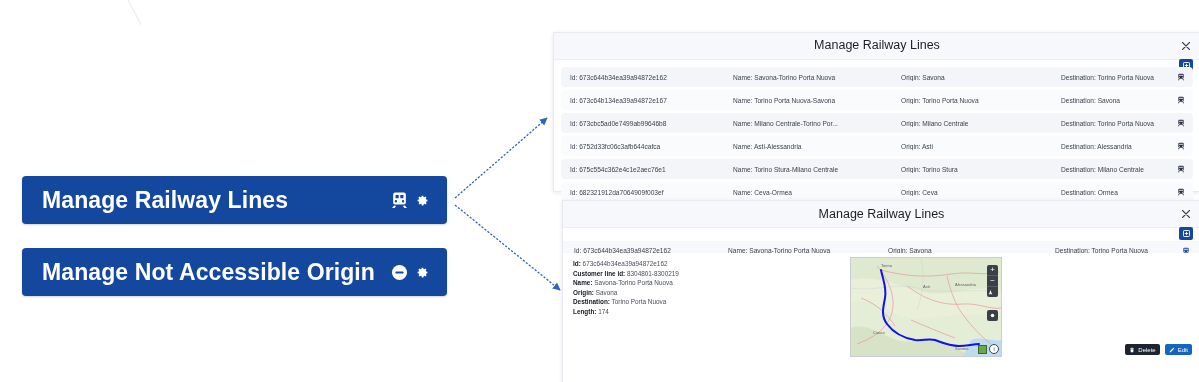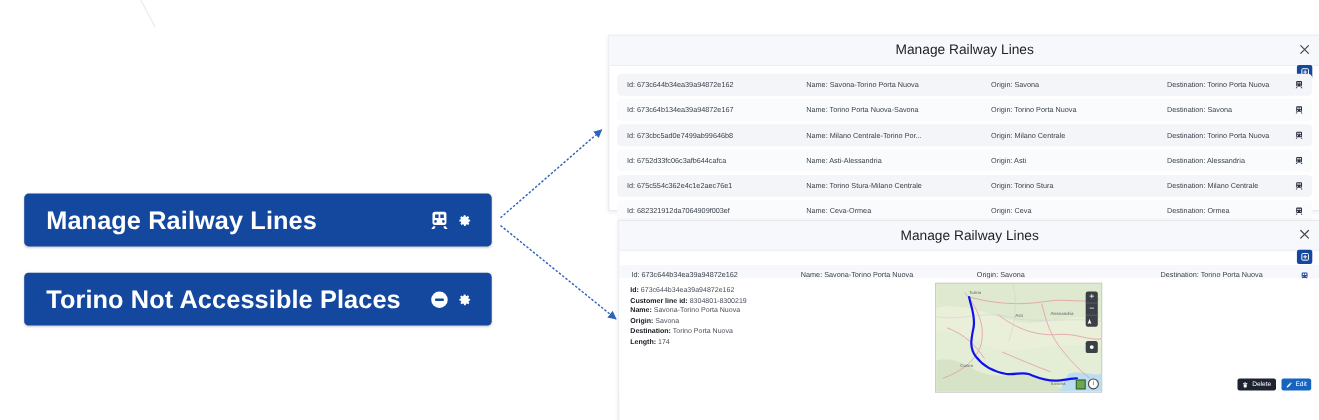--- a/index.html
+++ b/index.html
@@ -176,21 +176,21 @@
       <span>
         <svg width="13" height="13" viewBox="0 0 24 24" fill="#ffffff">
           <path d="M12 8.2A3.8 3.8 0 1 0 12 15.8 3.8 3.8 0 0 0 12 8.2zm0 6a2.2 2.2 0 1 1 0-4.4 2.2 2.2 0 0 1 0 4.4z"></path>
           <path d="M21 13.4v-2.8l-2.4-.4a6.9 6.9 0 0 0-.7-1.7l1.4-2-2-2-2 1.4a6.9 6.9 0 0 0-1.7-.7L13.2 3h-2.8l-.4 2.4a6.9 6.9 0 0 0-1.7.7l-2-1.4-2 2 1.4 2a6.9 6.9 0 0 0-.7 1.7L3 10.6v2.8l2.4.4c.16.6.4 1.17.7 1.7l-1.4 2 2 2 2-1.4c.53.3 1.1.54 1.7.7l.4 2.4h2.8l.4-2.4c.6-.16 1.17-.4 1.7-.7l2 1.4 2-2-1.4-2c.3-.53.54-1.1.7-1.7l2.4-.4z"></path>
         </svg>
       </span>
     </span>
   </div>
 
   <div class="menu-btn" id="btn-places">
-    <span class="label">Torino Not Accessible Places</span>
+    <span class="label">Manage Not Accessible Origin</span>
     <span class="icons">
       <span>
         <svg width="19" height="19" viewBox="0 0 24 24">
           <circle cx="12" cy="12" r="9.5" fill="#ffffff"></circle>
           <rect x="6.8" y="10.7" width="10.4" height="2.7" rx="1.2" fill="#14489e"></rect>
         </svg>
       </span>
       <span>
         <svg width="13" height="13" viewBox="0 0 24 24" fill="#ffffff">
           <path d="M12 8.2A3.8 3.8 0 1 0 12 15.8 3.8 3.8 0 0 0 12 8.2zm0 6a2.2 2.2 0 1 1 0-4.4 2.2 2.2 0 0 1 0 4.4z"></path>

